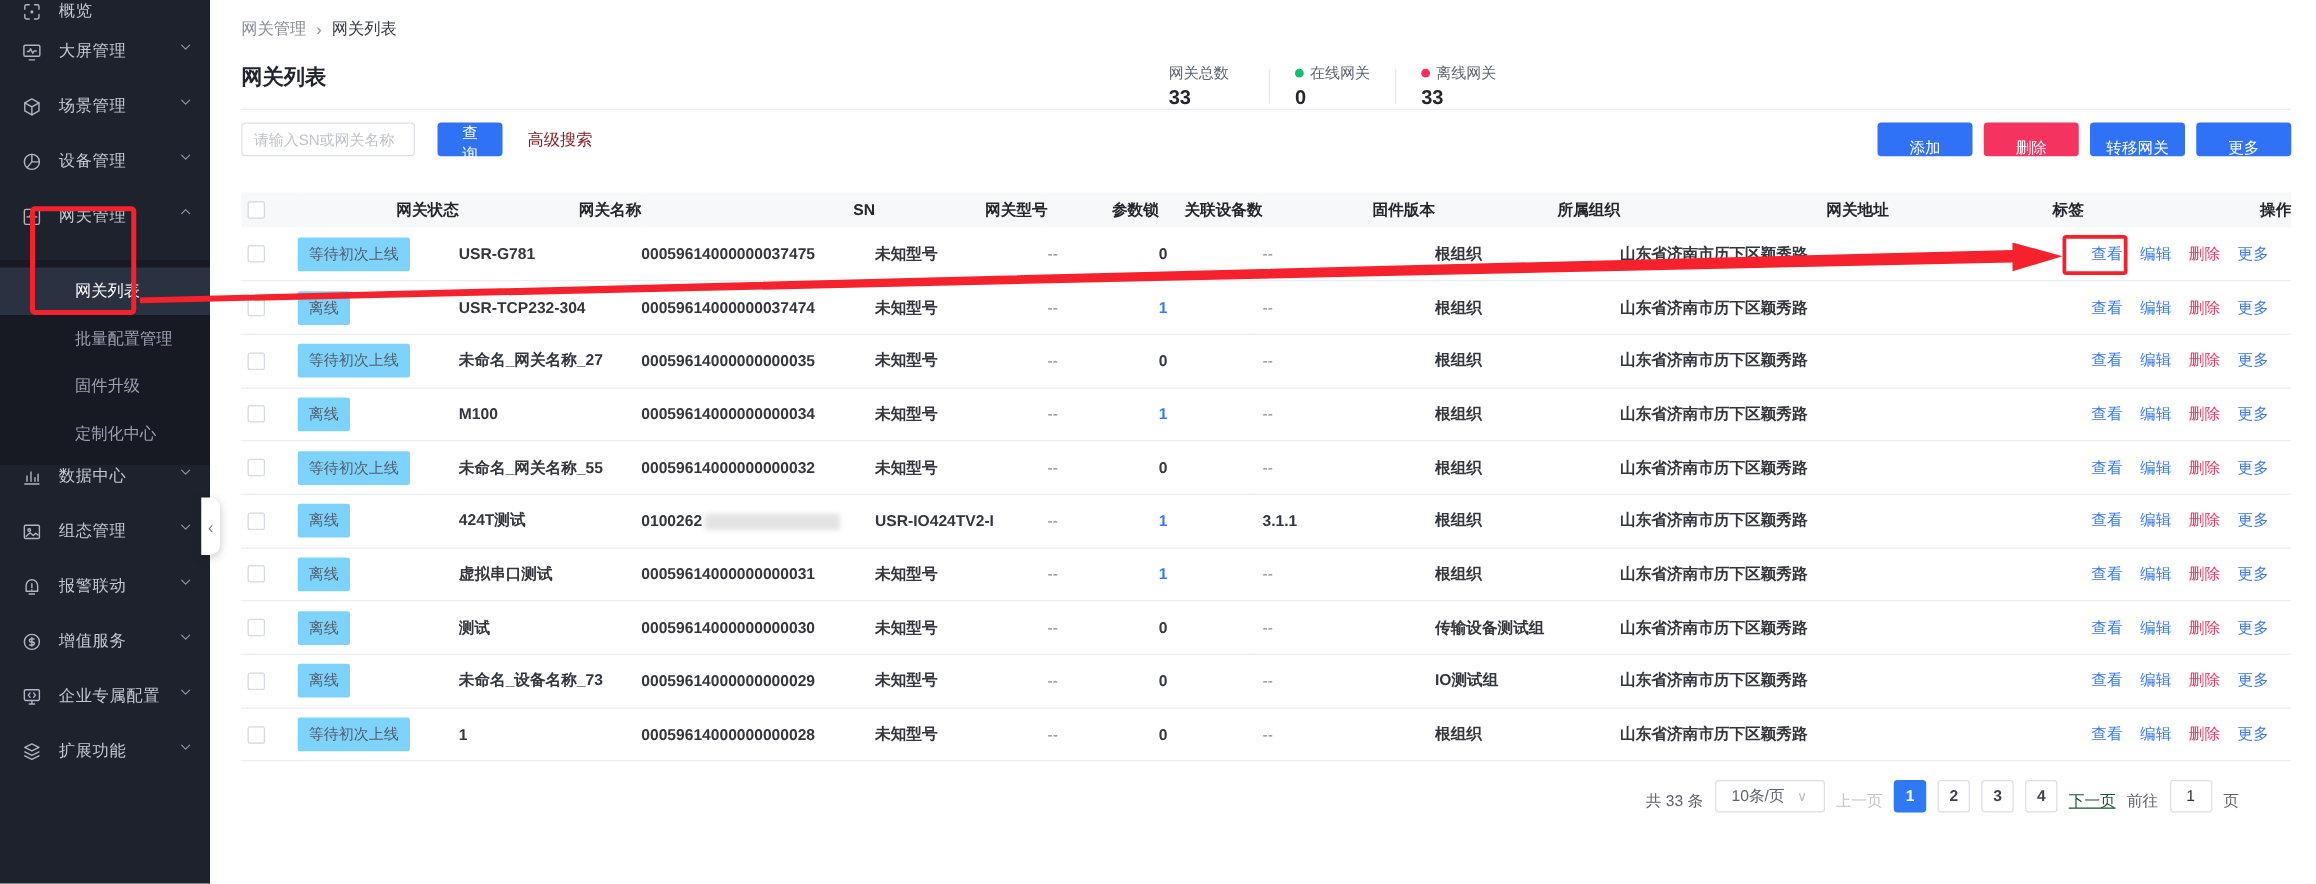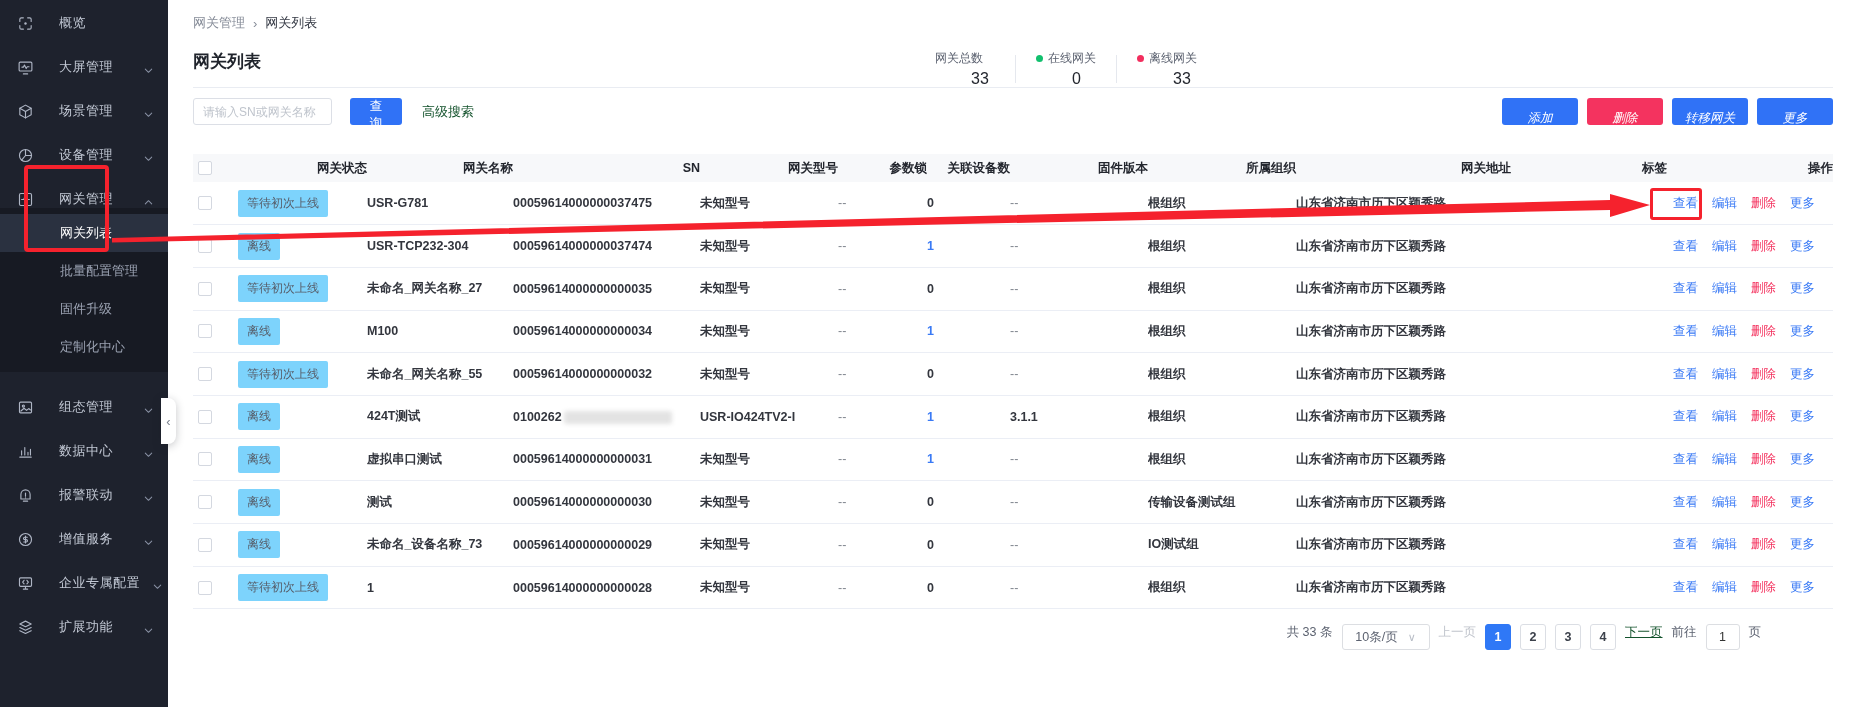--- a/index.html
+++ b/index.html
@@ -2,71 +2,71 @@
 <html><head>
 <meta charset="utf-8">
 <style>
   * { margin:0; padding:0; box-sizing:border-box; }
   html,body { width:1853px; height:707px; overflow:hidden; }
   body { font-family:"Liberation Sans","DejaVu Sans",sans-serif; background:#fff; display:flex; position:relative; }
 
   
   .sidebar { width:168px; height:707px; background:#1e222d; flex-shrink:0; position:relative; color:#c3c9d5; }
   .nav { list-style:none; }
-  .nav-item { height:44px; display:flex; align-items:flex-end; padding:0 14px 0 16px; cursor:pointer; font-size:13px;gap:12px; }
+  .nav-item { height:44px; display:flex; align-items:flex-start; padding:0 14px 0 16px; cursor:pointer; font-size:13px; }
   .nav-item.first { height:32px; }
   .nav-icon { width:18px; height:18px; margin-right:13px; display:inline-flex; align-items:center; justify-content:center; color:#aeb5c4; flex-shrink:0; }
   .nav-icon svg { width:17px; height:17px; }
   .nav-label { flex:1; white-space:nowrap; letter-spacing:.5px; }
   .nav-chevron { color:#8a92a5; display:inline-flex; }
   .submenu { list-style:none; background:#171a23; padding:6px 0; }
   .sub-item { height:38px; line-height:38px; padding-left:60px; font-size:13px; color:#9ba2b2; cursor:pointer; white-space:nowrap; }
   .sub-item.active { background:#2a3140; color:#ffffff; }
   .collapse-tab { position:absolute; left:161px; top:398px; width:15px; height:46px; background:#fff; border-radius:0 8px 8px 0; box-shadow:0 2px 8px rgba(29,33,41,.25); display:flex; align-items:center; justify-content:center; color:#7a818e; font-size:13px; cursor:pointer; z-index:5; }
 
   
   .main { flex:1; position:relative; background:#fff; }
   .breadcrumb { padding:14px 20px 0 25px; font-size:13px; color:#868c98; display:flex; gap:8px; align-items:center; }
   .crumb-current { color:#343944; }
   .page-head { position:relative; margin:0 20px 0 25px; padding:18px 0 14px; border-bottom:1px solid #e9ecf2; }
   .page-title { font-size:17px; font-weight:700; color:#20242c; }
   .stats { position:absolute; left:742px; top:18px; display:flex; align-items:center; }
   .stat { min-width:60px; }
   .stat-label { font-size:12px; color:#5c6270; display:flex; align-items:center; gap:5px; white-space:nowrap; }
   .stat-dot { width:7px; height:7px; border-radius:50%; display:inline-block; }
-  .stat-value { font-size:16px; font-weight:400; color:#23262e; margin-top:3px;margin-left:36px; }
+  .stat-value { font-size:16px; font-weight:700; color:#23262e; margin-top:3px; }
   .stat-divider { width:1px; height:28px; background:#e5e8ee; margin:0 20px; }
 
   .toolbar { margin:10px 20px 0 25px; display:flex; align-items:center; }
   .search-input { width:139px; height:27px; border:1px solid #dcdfe6; border-radius:3px; padding:0 9px; font-size:12px; color:#333; font-family:inherit; }
   .search-input::placeholder { color:#bfc4cc; }
   .btn { height:27px; border:none; border-radius:3px; color:#fff; font-size:12.5px; padding:0 14px; cursor:pointer; font-family:inherit; }
   .btn-blue { background:#3072f6; }
   .btn-red { background:#f4335f; }
   .btn-query { width:52px; margin-left:18px; }
-  .adv-link { margin-left:20px; font-size:13px; color:#14532d; cursor:pointer; }
+  .adv-link { margin-left:20px; font-size:13px; color:#7f1d1d; cursor:pointer; }
   .toolbar-right { margin-left:auto; display:flex; gap:9px; }
-  .toolbar-right .btn { width:76px; padding:12px;font-style:italic; }
+  .toolbar-right .btn { width:76px; padding:12px; }
 
   
   .tablewrap { margin:29px 20px 0 25px; }
   table { border-collapse:collapse; table-layout:fixed; width:1640px; }
   thead th { background:#f7f8fa; height:28px; font-size:12.5px; font-weight:700; color:#23262e; text-align:right; padding:0; white-space:nowrap; }
   tbody td { height:42.7px; border-bottom:1px solid #ebeef5; font-size:12.5px; font-weight:700; color:#33363e; padding:0; white-space:nowrap; overflow:hidden; }
   .checkbox { width:14px; height:14px; border:1px solid #d4d8e0; border-radius:2px; background:#fff; margin-left:5px; cursor:pointer; }
   .badge { display:inline-block; background:#7dd3fc; color:#565c68; font-size:12px; font-weight:400; padding:5px 9px; border-radius:2px; }
   .dim { font-weight:400; color:#80868f; }
   .cell-link { color:#3a7af5; cursor:pointer; }
   .redact { display:inline-block; vertical-align:middle; width:108px; height:13px; margin-left:2px; background:#e3e3e3; border-radius:2px; filter:blur(2px); }
   .ops { display:flex; gap:14px; padding-left:6px; }
   .op { font-size:12.5px; font-weight:400; cursor:pointer; color:#3a7af5; }
   .op-del { color:#f4335f; }
 
   
-  .pagination { margin:15px 92px 0 25px; display:flex; justify-content:flex-end; align-items:flex-start; gap:9px; font-size:12.5px; color:#5c6270; }
+  .pagination { margin:15px 62px 0 25px; display:flex; justify-content:flex-end; align-items:flex-end; gap:9px; font-size:12.5px; color:#5c6270; }
   .page-size { width:88px; height:26px; border:1px solid #dcdee2; border-radius:3px; display:flex; align-items:center; justify-content:center; gap:10px; color:#5c6270; cursor:pointer; background:#fff; }
   .page-size .chev { color:#b8bdc6; font-size:11px; }
   .page-btn { min-width:26px; height:26px; border:1px solid #dbdee4; border-radius:3px; background:#fff; display:flex; align-items:center; justify-content:center; font-weight:700; color:#3c414b; cursor:pointer; }
   .page-btn.active { background:#2f78f6; border-color:#2f78f6; color:#fff; }
   .nav-prev { color:#c0c4cc; cursor:default; }
   .nav-next { color:#14532d; cursor:pointer;text-decoration:underline; }
   .goto-input { width:34px; height:26px; border:1px solid #dcdee2; border-radius:3px; text-align:center; font-size:12.5px; color:#333; font-family:inherit; }
 
   
   .anno-box { position:absolute; border:4px solid #f5222d; border-radius:4px; z-index:40; pointer-events:none; }
@@ -146,40 +146,40 @@
       </li>
       <ul class="submenu">
         <li class="sub-item active">网关列表</li>
         <li class="sub-item">批量配置管理</li>
         <li class="sub-item">固件升级</li>
         <li class="sub-item">定制化中心</li>
       </ul>
       <li class="nav-item">
         <span class="nav-icon">
           <svg viewBox="0 0 24 24">
+            <path d="M4 20h16" fill="none" stroke="currentColor" stroke-width="1.6" stroke-linecap="round" stroke-linejoin="round"></path>
+            <path d="M6.5 17v-6M11 17V6.5M15.5 17v-4M19 17v-8" fill="none" stroke="currentColor" stroke-width="1.6" stroke-linecap="round" stroke-linejoin="round"></path>
+          </svg>
+        </span>
+        <span class="nav-label">数据中心</span>
+        <span class="nav-chevron">
+          <svg width="11" height="11" viewBox="0 0 24 24">
+            <path d="M5 9l7 7 7-7" fill="none" stroke="currentColor" stroke-width="2.2" stroke-linecap="round" stroke-linejoin="round"></path>
+          </svg>
+        </span>
+      </li>
+      <li class="nav-item">
+        <span class="nav-icon">
+          <svg viewBox="0 0 24 24">
             <rect x="3.5" y="4.5" width="17" height="15" rx="1.5" fill="none" stroke="currentColor" stroke-width="1.6" stroke-linecap="round" stroke-linejoin="round"></rect>
             <circle cx="9" cy="10" r="1.5" fill="none" stroke="currentColor" stroke-width="1.6" stroke-linecap="round" stroke-linejoin="round"></circle>
             <path d="M5.5 17l4.5-4 3.5 3 3-2.5 2.5 2" fill="none" stroke="currentColor" stroke-width="1.6" stroke-linecap="round" stroke-linejoin="round"></path>
           </svg>
         </span>
         <span class="nav-label">组态管理</span>
-        <span class="nav-chevron">
-          <svg width="11" height="11" viewBox="0 0 24 24">
-            <path d="M5 9l7 7 7-7" fill="none" stroke="currentColor" stroke-width="2.2" stroke-linecap="round" stroke-linejoin="round"></path>
-          </svg>
-        </span>
-      </li>
-      <li class="nav-item">
-        <span class="nav-icon">
-          <svg viewBox="0 0 24 24">
-            <path d="M4 20h16" fill="none" stroke="currentColor" stroke-width="1.6" stroke-linecap="round" stroke-linejoin="round"></path>
-            <path d="M6.5 17v-6M11 17V6.5M15.5 17v-4M19 17v-8" fill="none" stroke="currentColor" stroke-width="1.6" stroke-linecap="round" stroke-linejoin="round"></path>
-          </svg>
-        </span>
-        <span class="nav-label">数据中心</span>
         <span class="nav-chevron">
           <svg width="11" height="11" viewBox="0 0 24 24">
             <path d="M5 9l7 7 7-7" fill="none" stroke="currentColor" stroke-width="2.2" stroke-linecap="round" stroke-linejoin="round"></path>
           </svg>
         </span>
       </li>
       <li class="nav-item">
         <span class="nav-icon">
           <svg viewBox="0 0 24 24">
             <path d="M12 4a6.5 6.5 0 0 1 6.5 6.5V17h-13v-6.5A6.5 6.5 0 0 1 12 4zM9 20h6" fill="none" stroke="currentColor" stroke-width="1.6" stroke-linecap="round" stroke-linejoin="round"></path>

